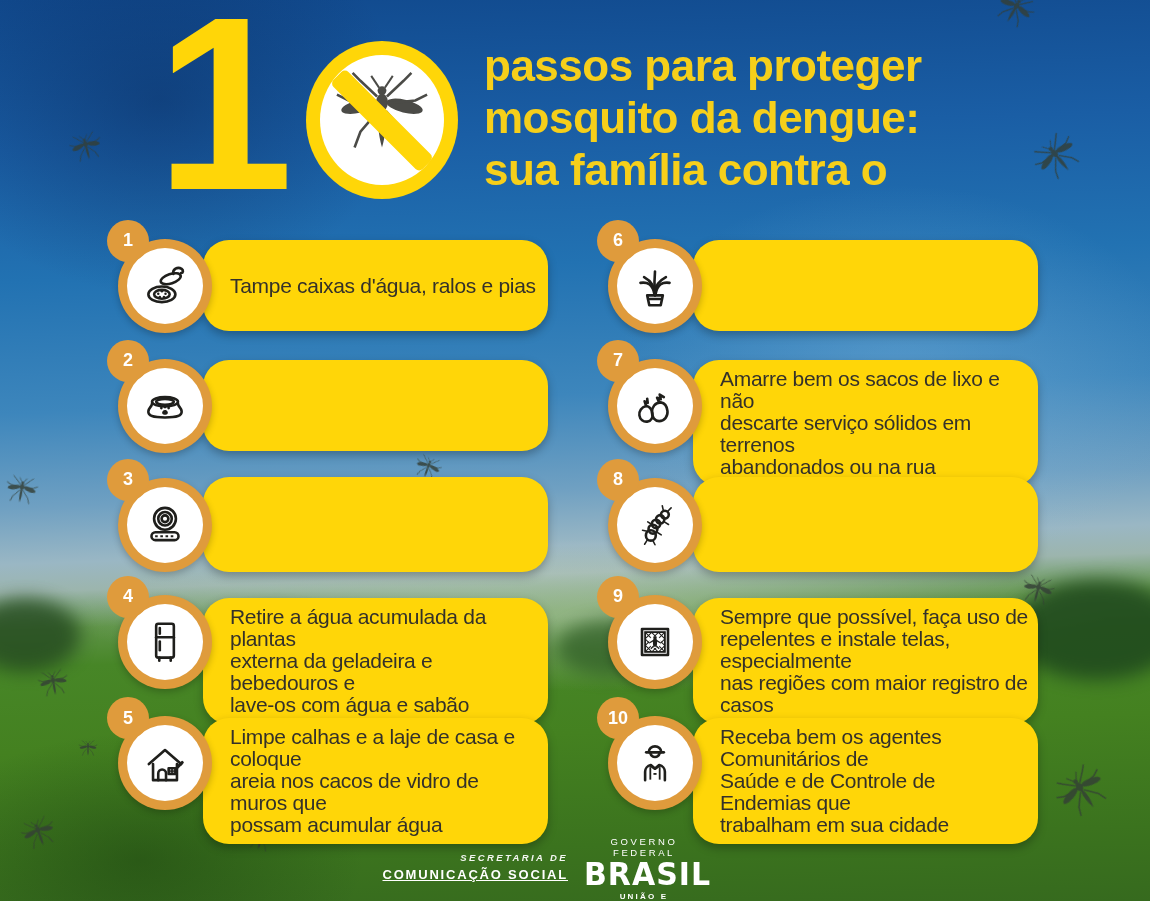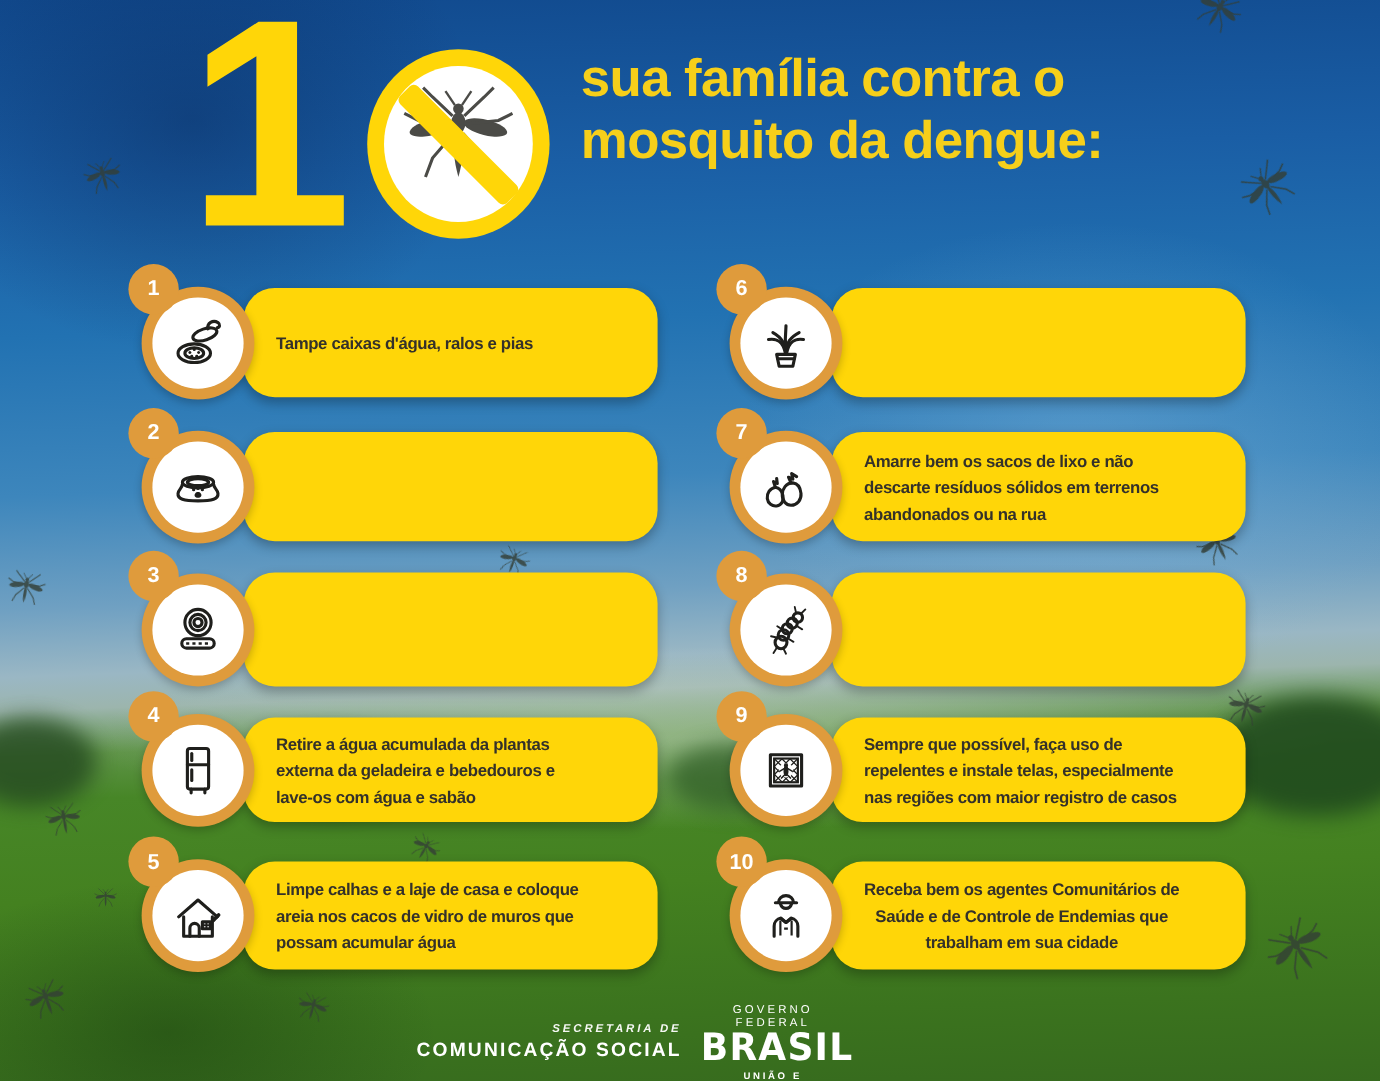--- a/index.html
+++ b/index.html
@@ -39,35 +39,35 @@
   .ban .slash{position:absolute;left:13px;top:69px;width:126px;height:21px;
     background:var(--yellow);border-radius:5px;transform:rotate(45deg);}
   .title{position:absolute;left:484px;top:40px;z-index:3;}
   .title div{font-weight:bold;color:var(--title-yellow);font-size:44px;line-height:52px;
     letter-spacing:-.5px;}
 
   
   .card{position:absolute;width:345px;background:var(--yellow);border-radius:26px;
     box-shadow:0 4px 10px rgba(0,0,0,.28);display:flex;align-items:center;
     padding:8px 10px 8px 27px;box-sizing:border-box;z-index:5;}
-  .step-text{font-size:14px;line-height:22px;letter-spacing:-.3px;color:var(--card-text);
-    white-space:pre-line;font-weight:bold;}
+  .step-text{font-size:21px;line-height:22px;letter-spacing:-.3px;color:var(--card-text);
+    white-space:pre-line;}
   .circle{position:absolute;left:-85px;width:94px;height:94px;border-radius:50%;
     background:var(--orange);box-shadow:0 3px 7px rgba(0,0,0,.22);z-index:6;}
   .circle .white{position:absolute;left:9px;top:9px;right:9px;bottom:9px;background:#fff;
     border-radius:50%;}
   .circle svg.step-ic{position:absolute;left:21px;top:21px;width:52px;height:52px;}
   .badge{position:absolute;left:-11px;top:-19px;width:42px;height:42px;border-radius:50%;
     background:var(--orange);color:#fff;font-weight:bold;font-size:18px;
     display:flex;align-items:center;justify-content:center;}
 
   
   .secom{position:absolute;left:310px;top:852px;width:258px;text-align:right;color:#fff;z-index:3;}
   .secom .l1{font-size:9.5px;letter-spacing:2.4px;font-weight:bold;opacity:.95;font-style:italic;}
-  .secom .l2{font-size:16px;letter-spacing:1.8px;font-weight:bold;margin-top:4px;}
+  .secom .l2{font-size:13px;letter-spacing:1.8px;font-weight:bold;margin-top:4px;text-decoration:underline;}
   .govlogo{position:absolute;left:584px;top:836px;width:120px;text-align:center;color:#fff;z-index:3;}
   .govlogo .g1{font-size:9.5px;font-weight:normal;letter-spacing:2.6px;}
   .govlogo .g2{font-size:30px;font-weight:bold;letter-spacing:1px;line-height:32px;
     font-family:"DejaVu Sans",sans-serif;transform:scaleY(1.05);}
   .govlogo .g3{font-size:8px;font-weight:bold;letter-spacing:2.2px;margin-top:2px;}
   .hidden-defs{position:absolute;width:0;height:0;overflow:hidden;}
 </style>
 </head>
 <body>
 
@@ -104,22 +104,23 @@
 
   <div class="numeral">1</div>
   <div class="ban">
     <div class="inner"></div>
     <svg class="bug">
         <use href="#mosq"></use>
       </svg>
     <div class="slash"></div>
   </div>
   <div class="title">
+    <div>passos para proteger</div>
+    <div>mosquito da dengue:</div>
     <div>sua família contra o</div>
-    <div>mosquito da dengue:</div>
   </div>
 
   <div id="cards">
       <div class="card" style="left: 203px; top: 240px; min-height: 91px;">
         <div class="circle" style="top: -1.5px;">
           <div class="white"></div>
     <svg class="step-ic" viewBox="0 0 100 100">
             <ellipse cx="44" cy="66" rx="26" ry="15" fill="none" stroke="#1f1f1c" stroke-width="5" stroke-linecap="round" stroke-linejoin="round"></ellipse>
             <ellipse cx="44" cy="66" rx="15" ry="8.5" fill="none" stroke="#1f1f1c" stroke-width="5" stroke-linecap="round" stroke-linejoin="round"></ellipse>
    <g fill="#1f1f1c">
@@ -221,21 +222,21 @@
           <div class="white"></div>
     <svg class="step-ic" viewBox="0 0 100 100">
             <path d="M61 43 C50 43 44 53 44 62 C44 72 50 79 58 79 C68 79 75 70 74 60 C73 50 69 44 61 43 Z" fill="none" stroke="#1f1f1c" stroke-width="5" stroke-linecap="round" stroke-linejoin="round"></path>
    <path d="M58 43 L54 34 L61 37 L59 28 L67 33" fill="none" stroke="#1f1f1c" stroke-width="5" stroke-linecap="round" stroke-linejoin="round"></path>
    <path d="M33 50 C24 52 19 60 20 68 C21 76 28 81 35 80 C43 79 47 71 45 63 C43 55 40 51 33 50 Z" fill="none" stroke="#1f1f1c" stroke-width="5" stroke-linecap="round" stroke-linejoin="round"></path>
    <path d="M33 50 L30 41 L36 44 L35 36" fill="none" stroke="#1f1f1c" stroke-width="5" stroke-linecap="round" stroke-linejoin="round"></path>
           </svg>
     <div class="badge">7</div>
         </div>
         <div class="step-text">Amarre bem os sacos de lixo e não
-descarte resíduos sólidos em terrenos
+descarte serviço sólidos em terrenos
 abandonados ou na rua</div>
       </div>
       <div class="card" style="left: 693px; top: 477px; min-height: 95px;">
         <div class="circle" style="top: 0.5px;">
           <div class="white"></div>
     <svg class="step-ic" viewBox="0 0 100 100">
             <circle cx="69" cy="30" r="7.5" fill="none" stroke="#1f1f1c" stroke-width="5" stroke-linecap="round" stroke-linejoin="round"></circle>
             <circle cx="60" cy="39" r="8" fill="none" stroke="#1f1f1c" stroke-width="5" stroke-linecap="round" stroke-linejoin="round"></circle>
             <circle cx="52" cy="48" r="8" fill="none" stroke="#1f1f1c" stroke-width="5" stroke-linecap="round" stroke-linejoin="round"></circle>
    <circle cx="46" cy="58" r="8.5" fill="none" stroke="#1f1f1c" stroke-width="5" stroke-linecap="round" stroke-linejoin="round"></circle>
@@ -270,21 +271,21 @@
    <path d="M49 46 L39 52 M51 46 L61 52 M48 57 l-6 6 M52 57 l6 6" fill="none"></path>
               <circle cx="50" cy="42" r="2.2"></circle>
             </g>
           </svg>
     <div class="badge">9</div>
         </div>
         <div class="step-text">Sempre que possível, faça uso de
 repelentes e instale telas, especialmente
 nas regiões com maior registro de casos</div>
       </div>
-      <div class="card" style="left: 693px; top: 718px; min-height: 90px; text-align: center;">
+      <div class="card" style="left: 693px; top: 718px; min-height: 90px;">
         <div class="circle" style="top: -2px;">
           <div class="white"></div>
     <svg class="step-ic" viewBox="0 0 100 100">
             <path d="M38 29 a12 11 0 0 1 24 0" fill="none" stroke="#1f1f1c" stroke-width="5" stroke-linecap="round" stroke-linejoin="round"></path>
             <line x1="33" y1="29.5" x2="67" y2="29.5" fill="none" stroke="#1f1f1c" stroke-width="5" stroke-linecap="round" stroke-linejoin="round"></line>
    <path d="M41 31 a9.5 11 0 0 0 18 0" fill="none" stroke="#1f1f1c" stroke-width="5" stroke-linecap="round" stroke-linejoin="round"></path>
    <path d="M31 83 V67 a14 13 0 0 1 11 -13 l8 7 l8 -7 a14 13 0 0 1 11 13 V83" fill="none" stroke="#1f1f1c" stroke-width="5" stroke-linecap="round" stroke-linejoin="round"></path>
    <path d="M42 55 L50 61 L58 55" fill="none" stroke="#1f1f1c" stroke-width="5" stroke-linecap="round" stroke-linejoin="round"></path>
             <line x1="41" y1="58" x2="41" y2="82" stroke="#1f1f1c" stroke-width="3.5"></line>
    <line x1="59" y1="58" x2="59" y2="82" stroke="#1f1f1c" stroke-width="3.5"></line>

